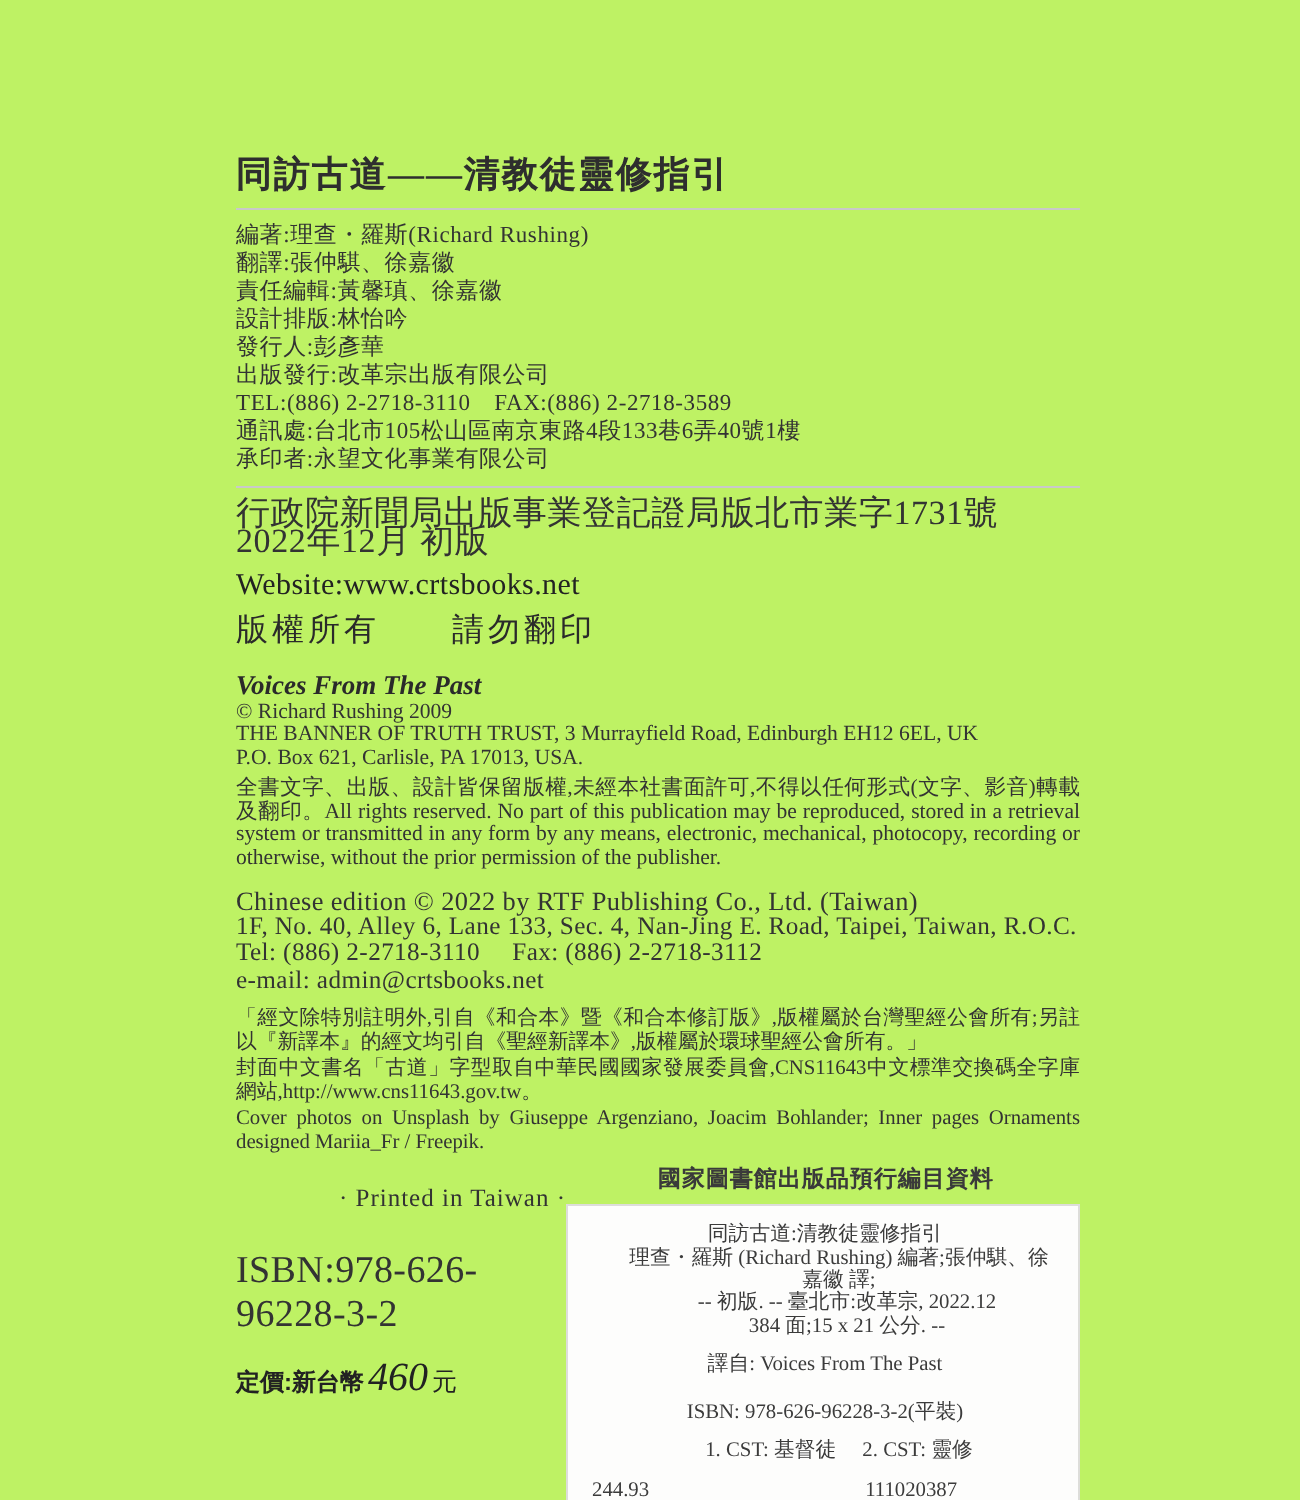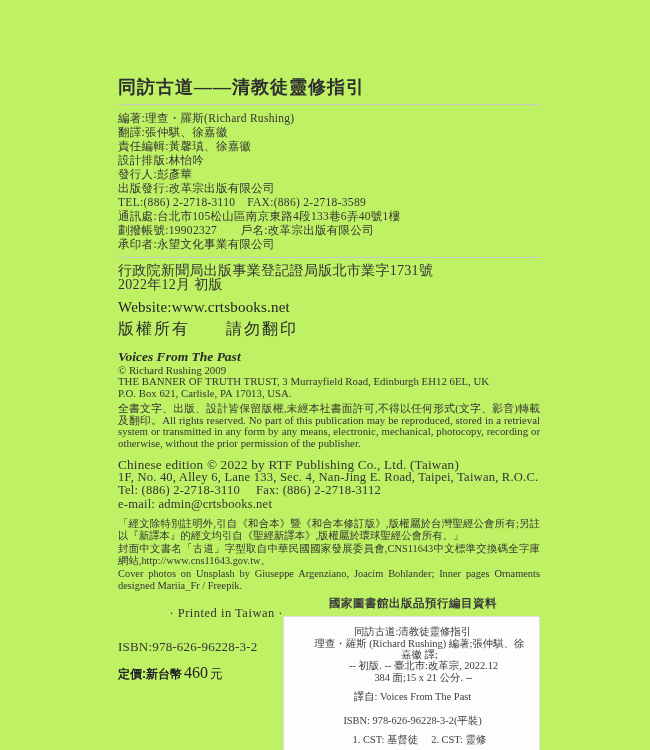--- a/index.html
+++ b/index.html
@@ -13,37 +13,37 @@
     color:#333333;
     overflow:hidden;
   }
   .title{
     font-size:18px;font-weight:bold;letter-spacing:1px;
     line-height:22px;margin:0;color:#2e2e2e;
   }
   .rule{border:none;border-top:1px solid #c9c9c9;height:0;margin:6px 0;}
   .credits{font-size:11.5px;line-height:14px;letter-spacing:0.3px;}
   .credits div{white-space:pre-wrap;}
-  .reg{font-size:14px;line-height:14px;letter-spacing:0.3px;margin-top:4px;}
+  .reg{font-size:17px;line-height:14px;letter-spacing:0.3px;margin-top:4px;}
   .website{font-size:15px;font-weight:normal;margin-top:7px;letter-spacing:0.2px;color:#222;}
   .nocopy{font-size:16px;font-weight:normal;margin-top:3px;letter-spacing:2px;color:#2a2a2a;white-space:pre-wrap;}
   .orig-title{font-size:13.5px;font-weight:bold;font-style:italic;margin-top:9px;color:#2a2a2a;}
   .orig{font-size:10.8px;line-height:11.4px;}
   .rights{font-size:10.8px;line-height:11.6px;text-align:justify;margin-top:4px;}
   .cnblock{margin-top:8px;font-size:12.6px;line-height:13.4px;letter-spacing:0.2px;}
   .cnblock .first{font-size:13.2px;}
   .cnblock div{white-space:pre-wrap;}
   .notes{margin-top:7px;font-size:10.4px;line-height:12px;}
   .notes p{margin:0 0 1px 0;text-align:justify;}
   .bottom{display:flex;margin-top:4px;}
   .bcol-left{width:165px;flex:none;}
   .printed{font-size:12.5px;margin-top:10px;padding-left:24px;letter-spacing:0.5px;white-space:pre;text-align:right;}
-  .isbn-line{font-size:13px;margin-top:18px;letter-spacing:0.2px;}
+  .isbn-line{font-size:19px;margin-top:18px;letter-spacing:0.2px;}
   .price-line{font-size:12px;margin-top:9px;font-family:"Liberation Sans","DejaVu Sans",sans-serif;font-weight:bold;color:#222;}
-  .price-amount{font-size:16px;font-family:"Liberation Serif","DejaVu Serif",serif;font-weight:normal;padding:0 2px;}
+  .price-amount{font-size:20px;font-family:"Liberation Serif","DejaVu Serif",serif;font-weight:normal;padding:0 2px;font-style:italic;}
   .price-unit{font-weight:normal;font-family:"Liberation Serif","DejaVu Serif",serif;font-size:12.5px;}
   .bcol-right{flex:1;}
   .cip-header{font-size:11.5px;font-weight:bold;letter-spacing:0.5px;padding-left:46px;color:#3a3a3a;}
   .cip-box{
     border:1px solid #ddddda;background:#fdfdfc;
     margin-top:5px;padding:9px 10px 8px 12px;
     font-size:10.4px;line-height:11.4px;color:#3b3b3b;
     min-height:112px;box-sizing:border-box;
   }
   .cip-box div{white-space:pre-wrap;text-align:center;}
@@ -64,21 +64,20 @@
 
   <div class="credits">
     <div>編著:理查・羅斯(Richard Rushing)</div>
     <div>翻譯:張仲騏、徐嘉徽</div>
     <div>責任編輯:黃馨瑱、徐嘉徽</div>
     <div>設計排版:林怡吟</div>
     <div>發行人:彭彥華</div>
     <div>出版發行:改革宗出版有限公司</div>
     <div>TEL:(886) 2-2718-3110　FAX:(886) 2-2718-3589</div>
     <div>通訊處:台北市105松山區南京東路4段133巷6弄40號1樓</div>
-    <div>劃撥帳號:19902327　　戶名:改革宗出版有限公司</div>
     <div>承印者:永望文化事業有限公司</div>
   </div>
 
   <div class="rule"></div>
 
   <div class="reg">
     <div>行政院新聞局出版事業登記證局版北市業字1731號</div>
     <div>2022年12月 初版</div>
   </div>
 

